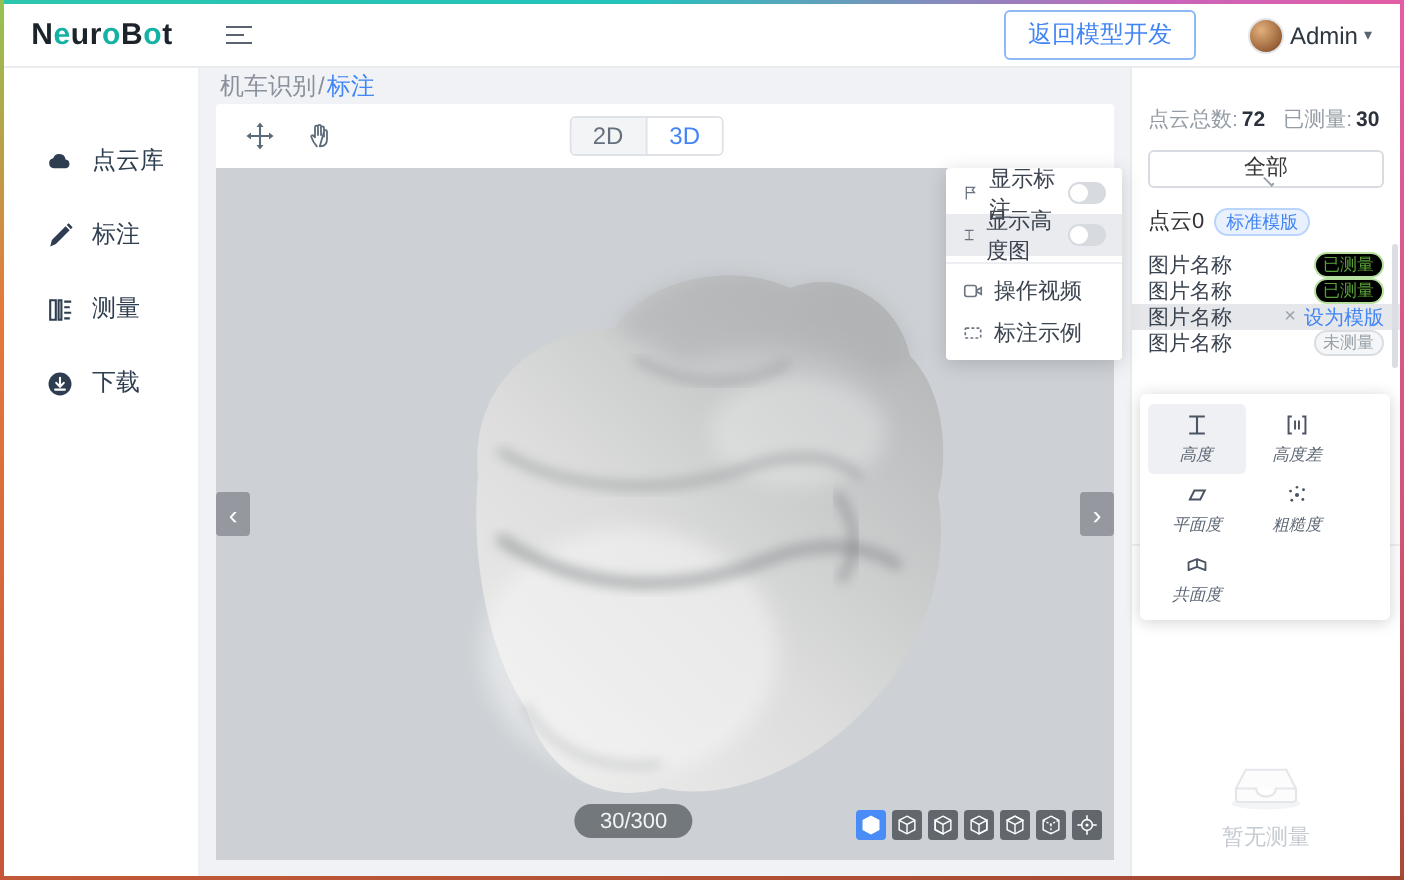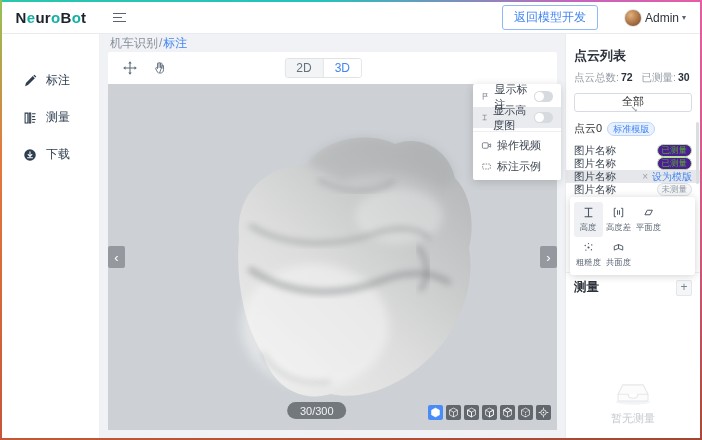--- a/index.html
+++ b/index.html
@@ -74,30 +74,30 @@
   .rp-btns { margin-top:9px; display:flex; gap:4px; }
   .rp-btn { border:1px solid #9cc0f9; color:#4285f4; font-size:10px; padding:2.5px 4px; border-radius:3px; white-space:nowrap; cursor:pointer; background:#fff; }
   .rp-select { margin-top:8px; border:1px solid #d8dce2; border-radius:3px; height:19px; display:flex; align-items:center; justify-content:space-between; padding:0 7px; font-size:11px; color:#333; cursor:pointer;flex-direction:column; }
   .chev-down { width:6px; height:6px; border-right:1.3px solid #9aa1aa; border-bottom:1.3px solid #9aa1aa; transform:rotate(45deg) translateY(-2px); }
   .rp-cloud { margin-top:9px; display:flex; align-items:center; gap:5px; font-size:11px; color:#333; }
   .tag { font-size:9px; color:#4285f4; background:#e9f1fe; border:1px solid #bad5fb; border-radius:8px; padding:0 5px; line-height:12px; white-space:nowrap; }
   .rp-list { margin-top:8px; }
   .rp-row { height:13px; display:flex; align-items:center; font-size:10.5px; color:#3a4350; cursor:pointer; }
   .rp-row .name { flex:1; }
   .badge { font-size:8.5px; line-height:11px; padding:0 4px; border-radius:7px; white-space:nowrap; }
-  .badge.green { color:#5aa338; background:#4c1d95; border:1px solid #b7e09e; }
+  .badge.green { color:#5aa338; background:#000000; border:1px solid #b7e09e; }
   .badge.gray { color:#98a0a8; background:#f5f6f7; border:1px solid #dadde1; }
   .rp-row.selected { background:#e5e7ea; margin:0 -8px; padding:0 8px; }
   .close-x { color:#9aa2ab; font-size:10px; margin-right:4px; cursor:pointer; }
   .set-tpl { color:#4285f4; font-size:10px; cursor:pointer; }
   .scroll-thumb { position:absolute; right:1px; top:88px; width:3px; height:62px; background:#dadde1; border-radius:2px; cursor:pointer; }
 
   .tools-pop { position:absolute; left:4px; right:5px; top:163px; background:#fff; border-radius:3px; box-shadow:0 1px 8px rgba(0,0,0,.18); padding:5px 3px 3px; z-index:26; }
   .tools-grid { display:flex; flex-wrap:wrap; }
-  .tool { width:29px; display:flex; flex-direction:column; align-items:center; gap:2px; padding:4px 0 3px; border-radius:3px; margin:0 0.5px; cursor:pointer; }
+  .tool { width:49px; display:flex; flex-direction:column; align-items:center; gap:2px; padding:4px 0 3px; border-radius:3px; margin:0 0.5px; cursor:pointer;font-style:italic; }
   .tool.selected { background:#eef0f3; }
   .tlabel { font-size:9px; color:#5b6573; white-space:nowrap; transform:scale(.92); }
 
   .rp-divider { position:absolute; left:0; right:0; top:238px; height:1px; background:#eef0f2; }
   .rp-measure-hdr { position:absolute; left:8px; right:8px; top:245px; display:flex; justify-content:space-between; align-items:center; }
   .rp-measure-hdr .t { font-size:12.5px; font-weight:bold; color:#2b323b; }
   .add-btn { width:16px; height:16px; background:#f5f6f8; border:1px solid #e3e6ea; border-radius:2px; color:#7b838d; font-size:12px; line-height:13px; text-align:center; cursor:pointer; }
   .empty { position:absolute; left:0; right:0; bottom:12px; display:flex; flex-direction:column; align-items:center; gap:4px; }
   .empty-text { font-size:11px; color:#c6cbd1; }
 </style>
@@ -119,20 +119,26 @@
         <button class="back-btn">返回模型开发</button>
         <div class="admin-wrap">
           <div class="avatar"></div>
           <span class="admin">Admin</span>
           <span class="caret">▾</span>
         </div>
       </div>
     </div>
 
     <div class="sidebar">
+      <div class="side-item">
+        <svg width="14" height="14" viewBox="0 0 20 20">
+            <path d="M5.5 14.5a3.6 3.6 0 01-.4-7.1A4.6 4.6 0 0114 8.2a3.2 3.2 0 01.2 6.3z" fill="#2e3d4f"></path>
+          </svg>
+        <span>点云库</span>
+      </div>
       <div class="side-item">
         <svg width="14" height="14" viewBox="0 0 20 20">
             <path d="M3 17.5l1.2-4.6L14 3l2.9 2.9-9.8 9.9zM14.8 2.2l1.4-1.3 2.8 2.8-1.3 1.4z" fill="#2e3d4f"></path>
           </svg>
         <span>标注</span>
       </div>
       <div class="side-item">
         <svg width="14" height="14" viewBox="0 0 20 20">
             <path d="M3 3h4v14H3zM9 3h2v14H9z" fill="none" stroke="#2e3d4f" stroke-width="1.5"></path>
             <path d="M13 4h5M13 8h4M13 12h5M13 16h4" stroke="#2e3d4f" stroke-width="1.5"></path>
@@ -281,21 +287,20 @@
                   <circle cx="7" cy="7" r="1" fill="#fff"></circle>
                   <path d="M7 0.8v2.4M7 10.8v2.4M0.8 7h2.4M10.8 7h2.4" stroke="#fff" stroke-width="1"></path>
                 </svg>
               </div>
           </div>
         </div>
       </div>
     </div>
 
     <div class="rpanel">
-      <div class="rp-title">点云列表</div>
       <div class="rp-stats">
         <span><span>点云总数:</span><b>72</b></span>
         <span><span>已测量:</span><b>30</b></span>
       </div>
       <div class="rp-select">
         <span>全部</span>
         <span class="chev-down"></span>
       </div>
       <div class="rp-cloud">
         <span>点云0</span>

